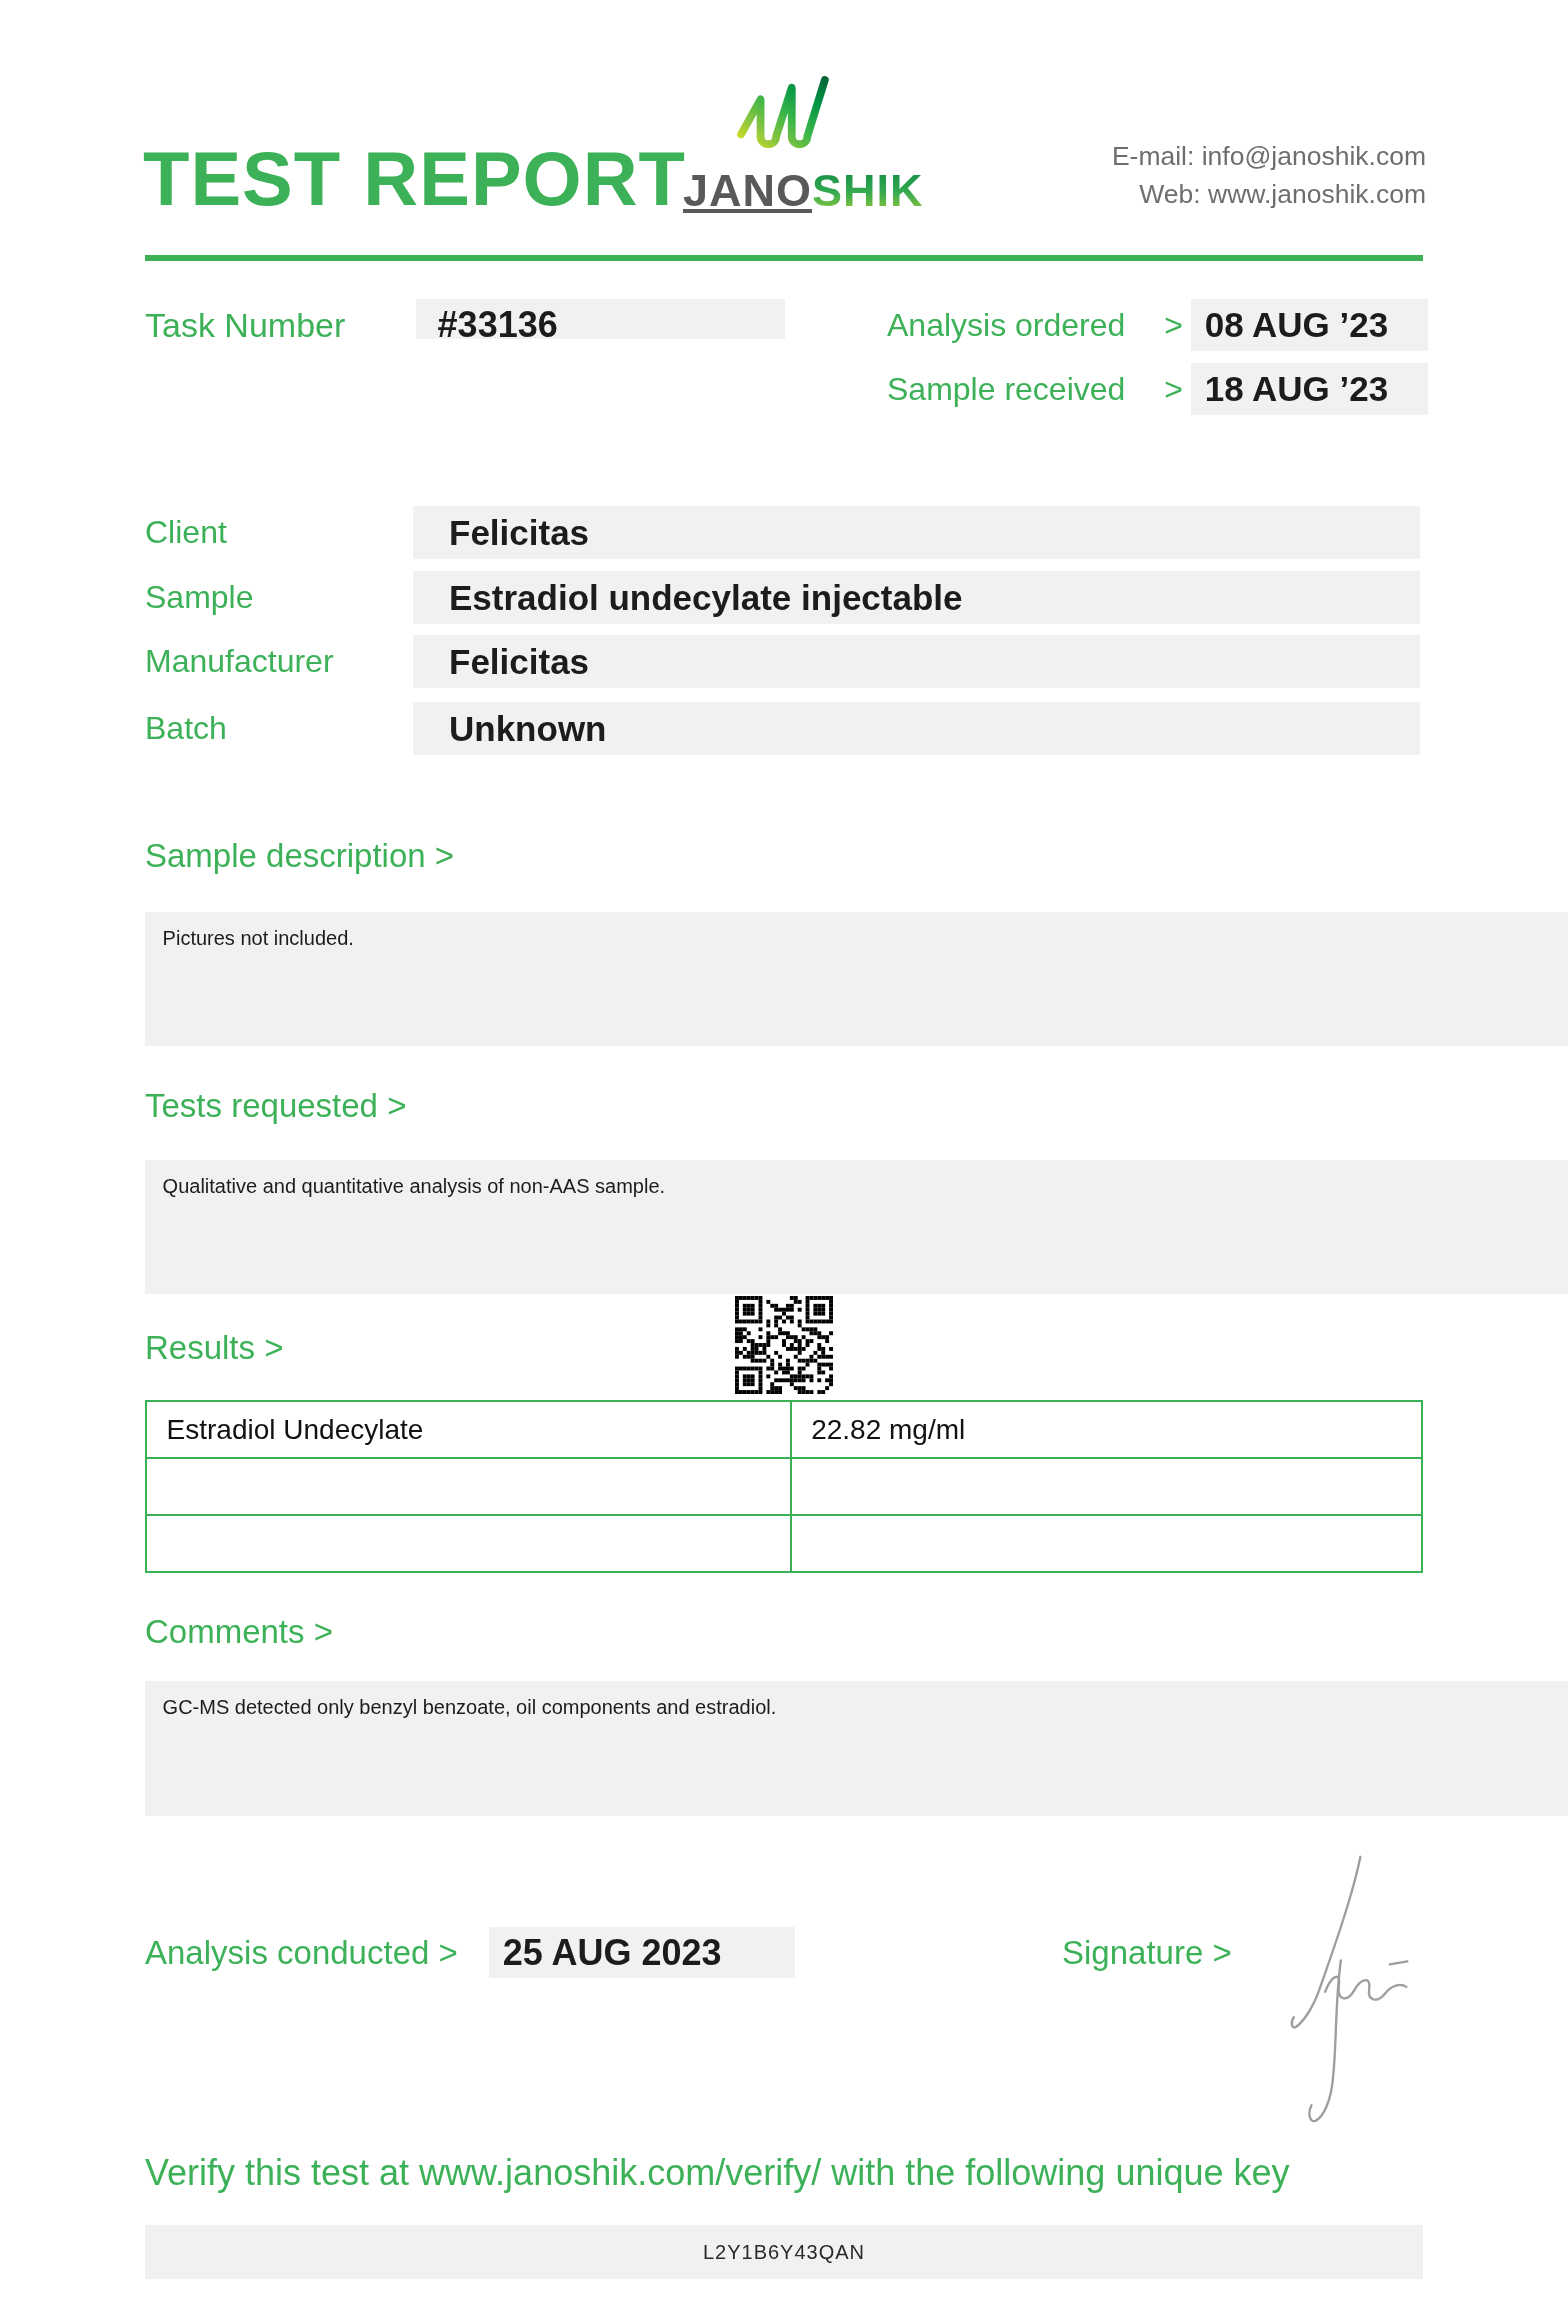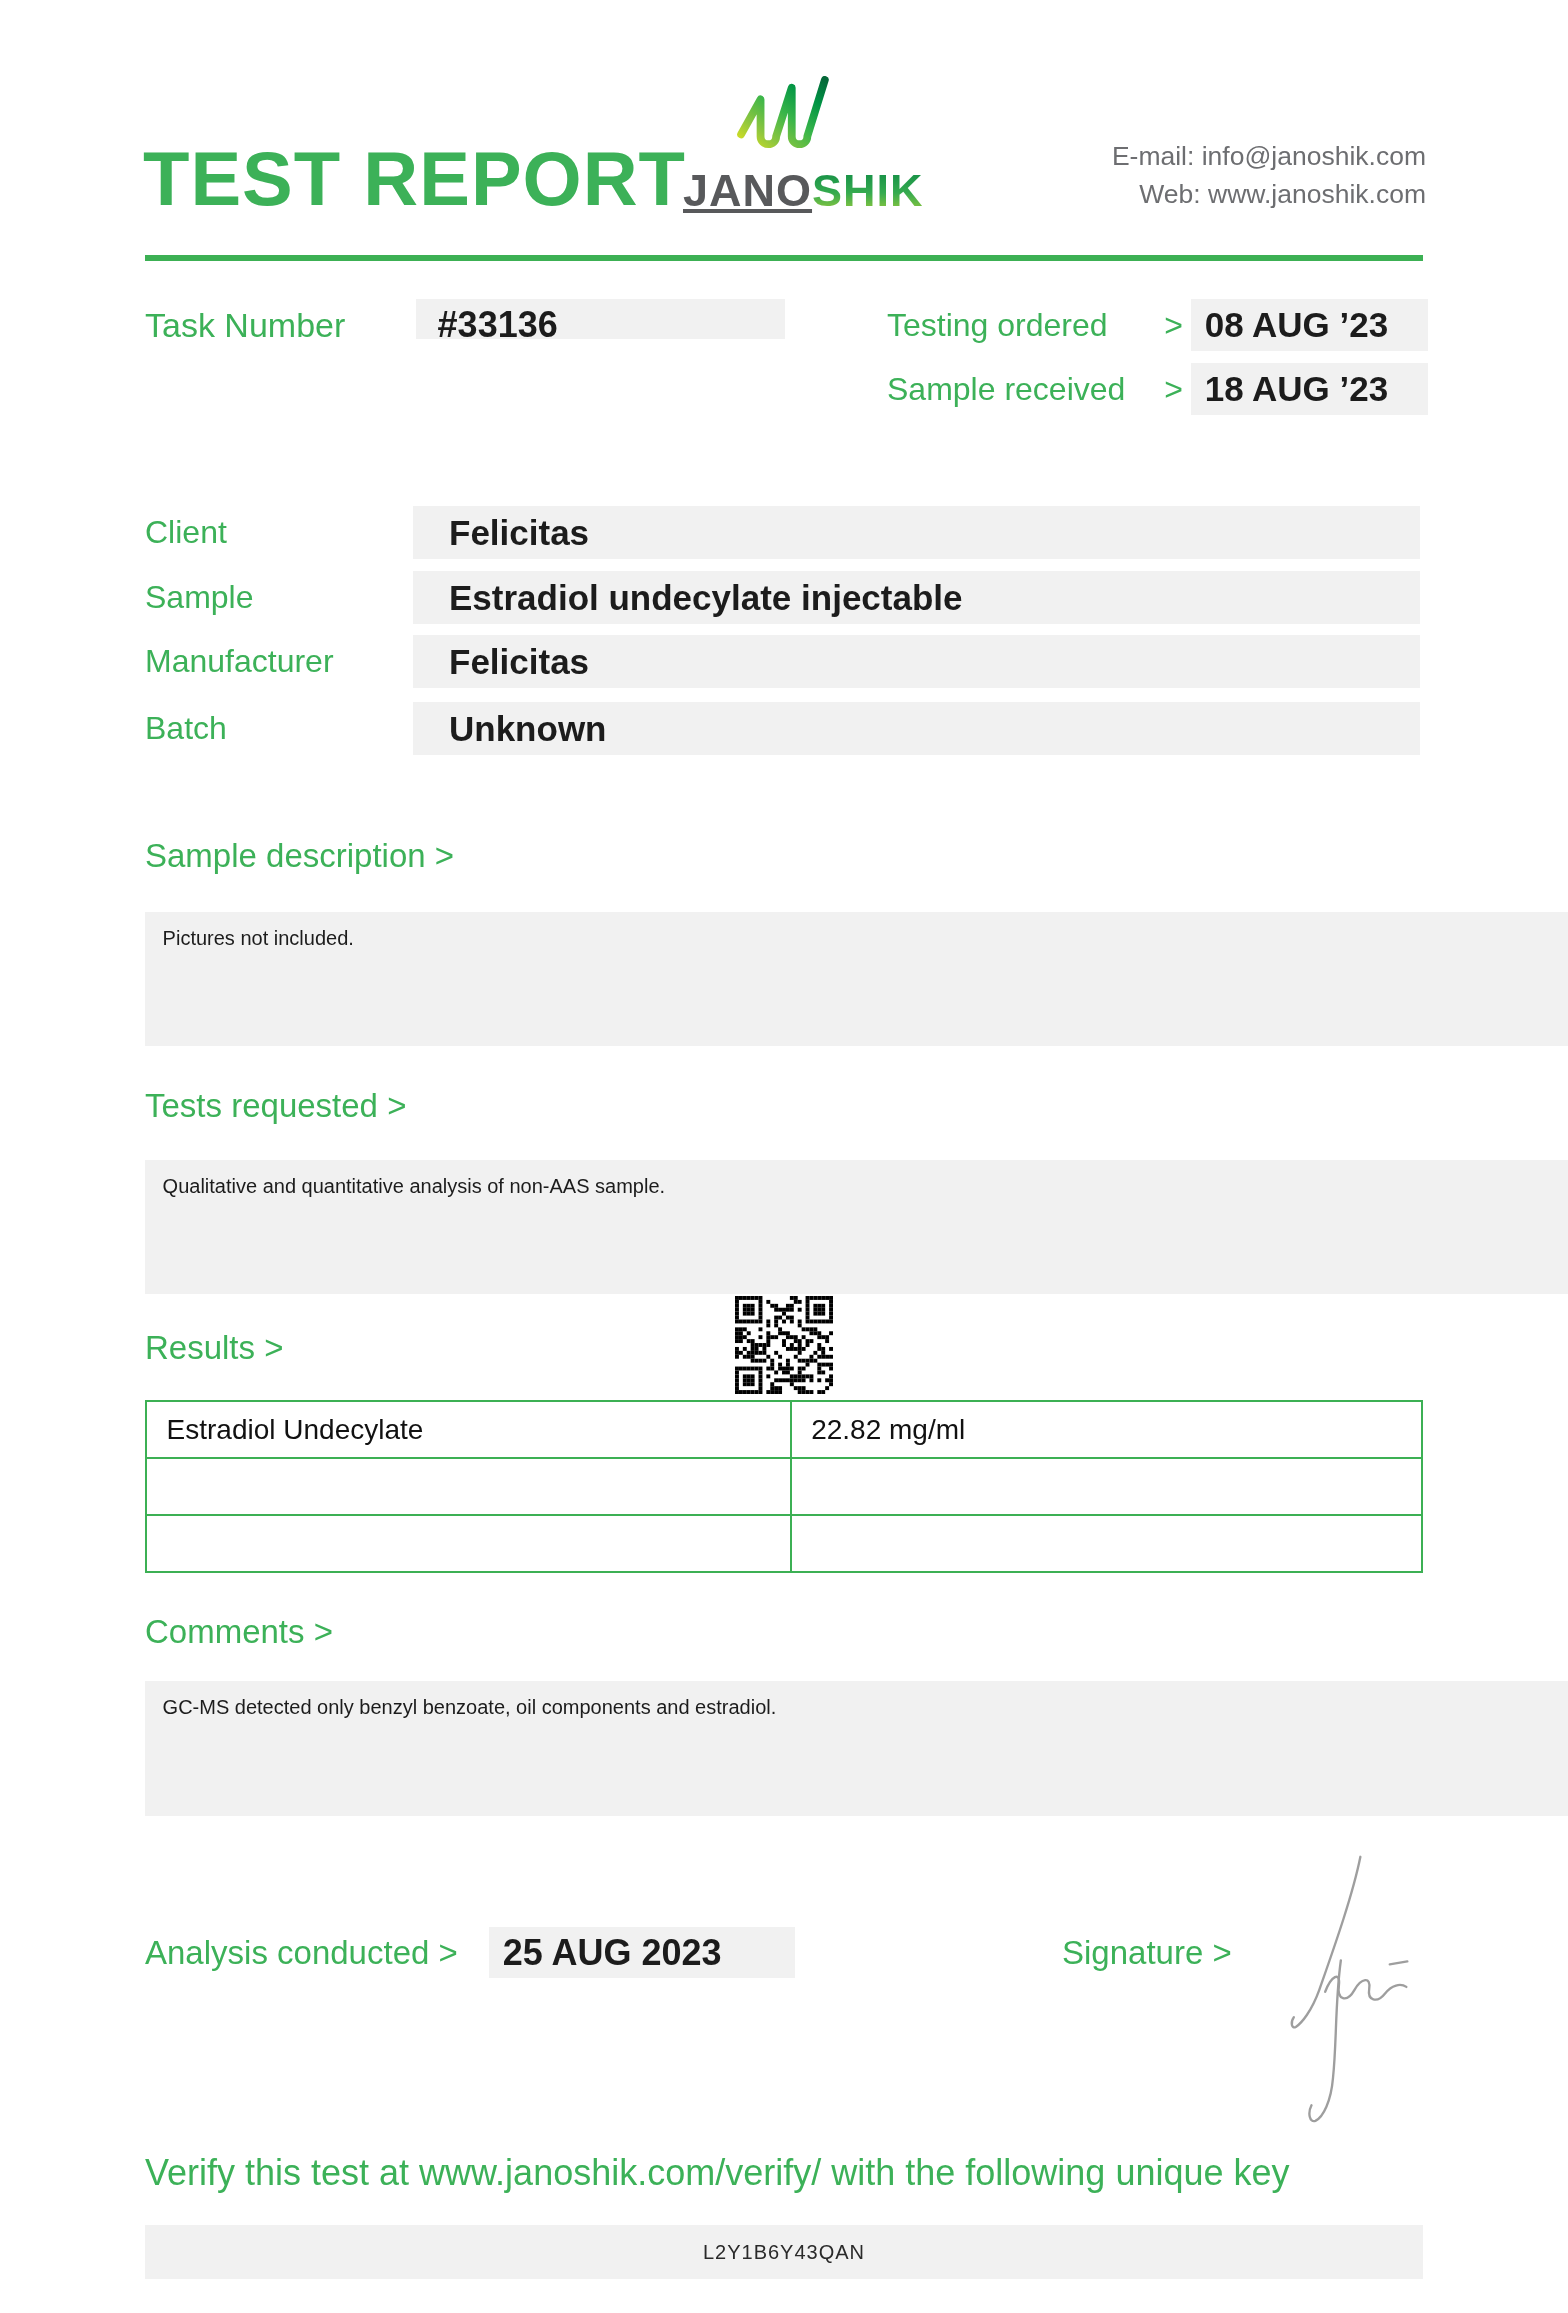--- a/index.html
+++ b/index.html
@@ -100,21 +100,21 @@
     <div>E-mail: info@janoshik.com</div>
     <div>Web: www.janoshik.com</div>
   </div>
 
   <div class="abs rule"></div>
 
   <div class="abs task-label green">Task Number</div>
   <div class="abs task-box box">#33136</div>
 
   <div class="abs meta-row row-ordered green">
-    <span>Testing ordered</span>
+    <span>Analysis ordered</span>
     <span>&gt;</span>
   </div>
   <div class="abs date-box date-ordered box">08 AUG ’23</div>
 
   <div class="abs meta-row row-received green">
     <span>Sample received</span>
     <span>&gt;</span>
   </div>
   <div class="abs date-box date-received box">18 AUG ’23</div>
 

